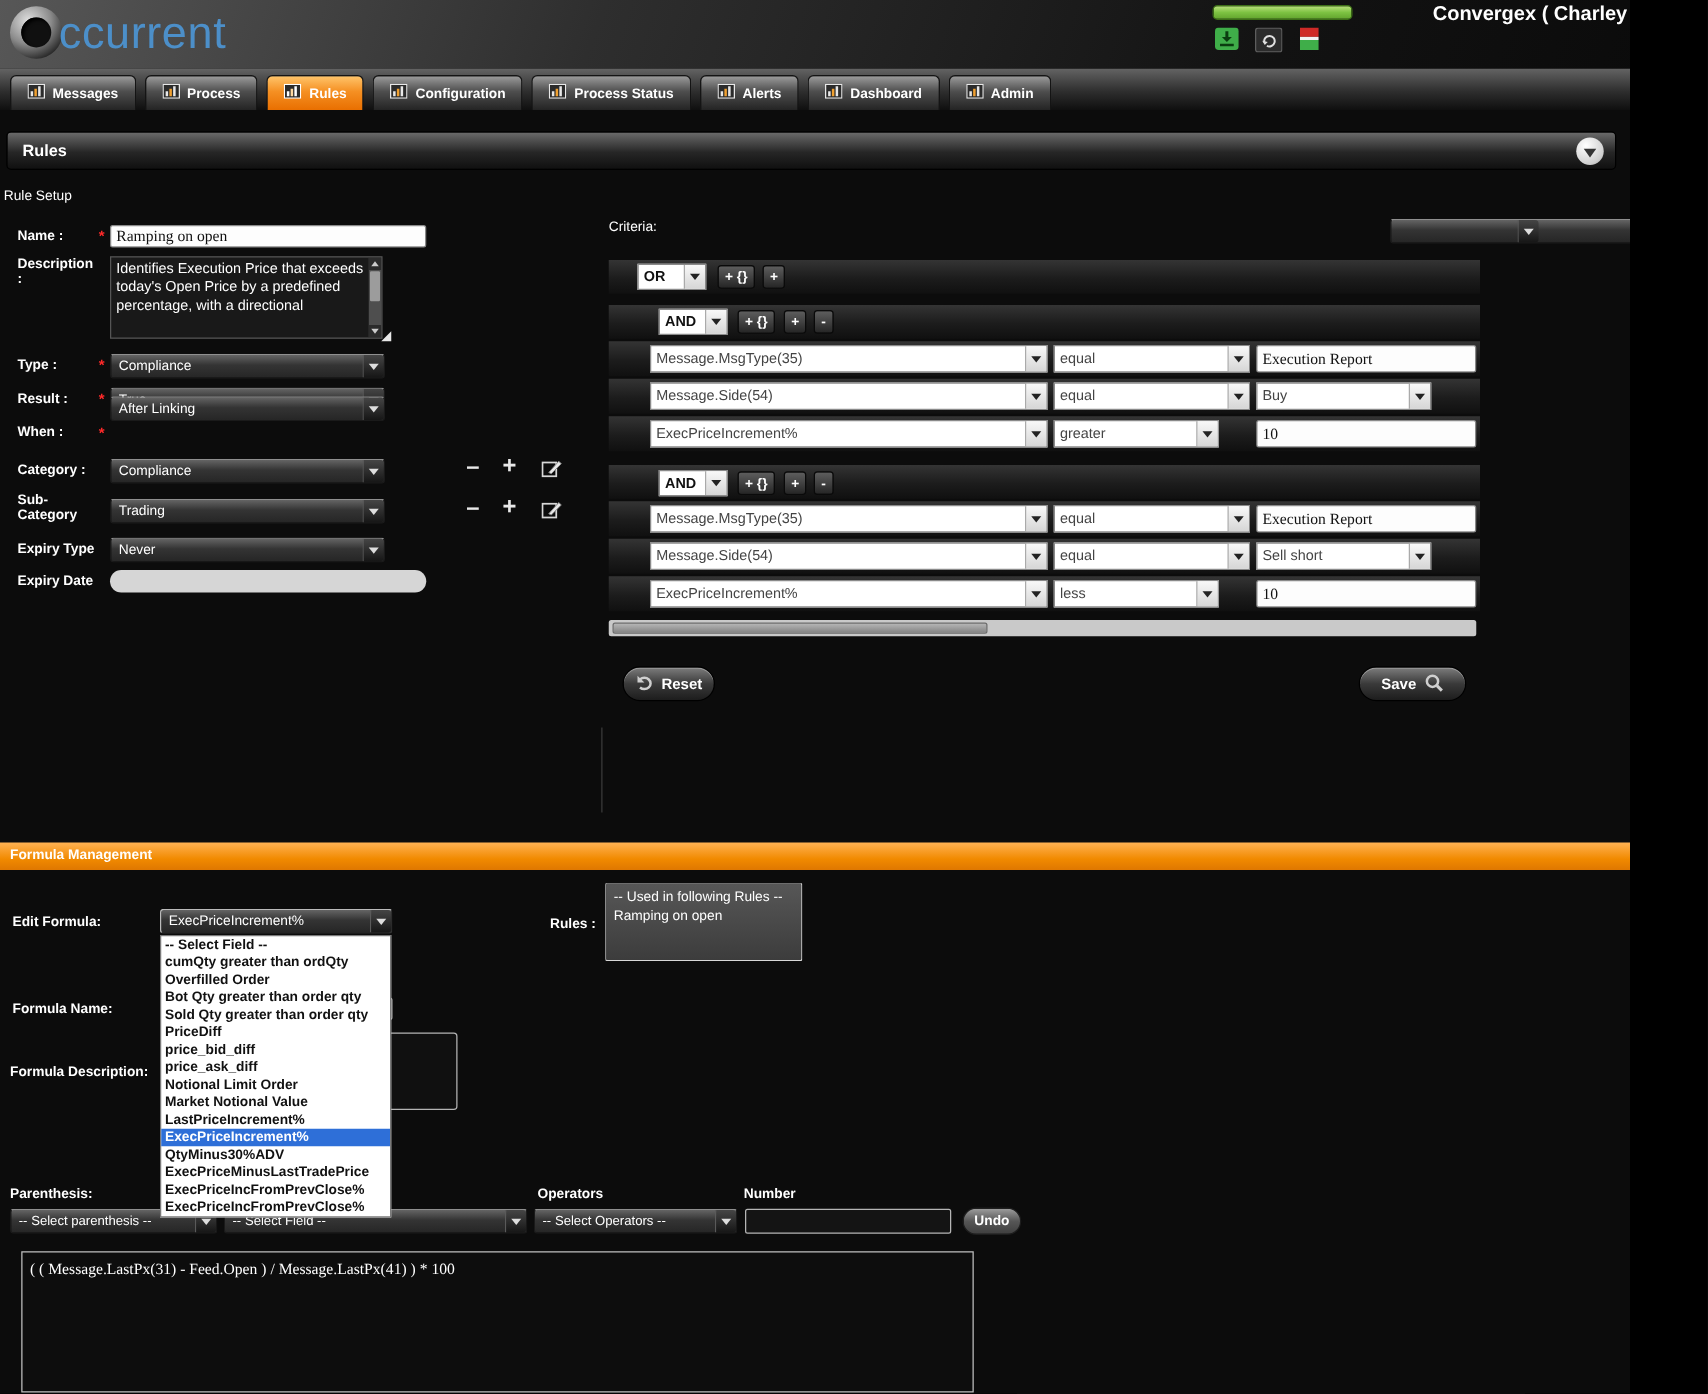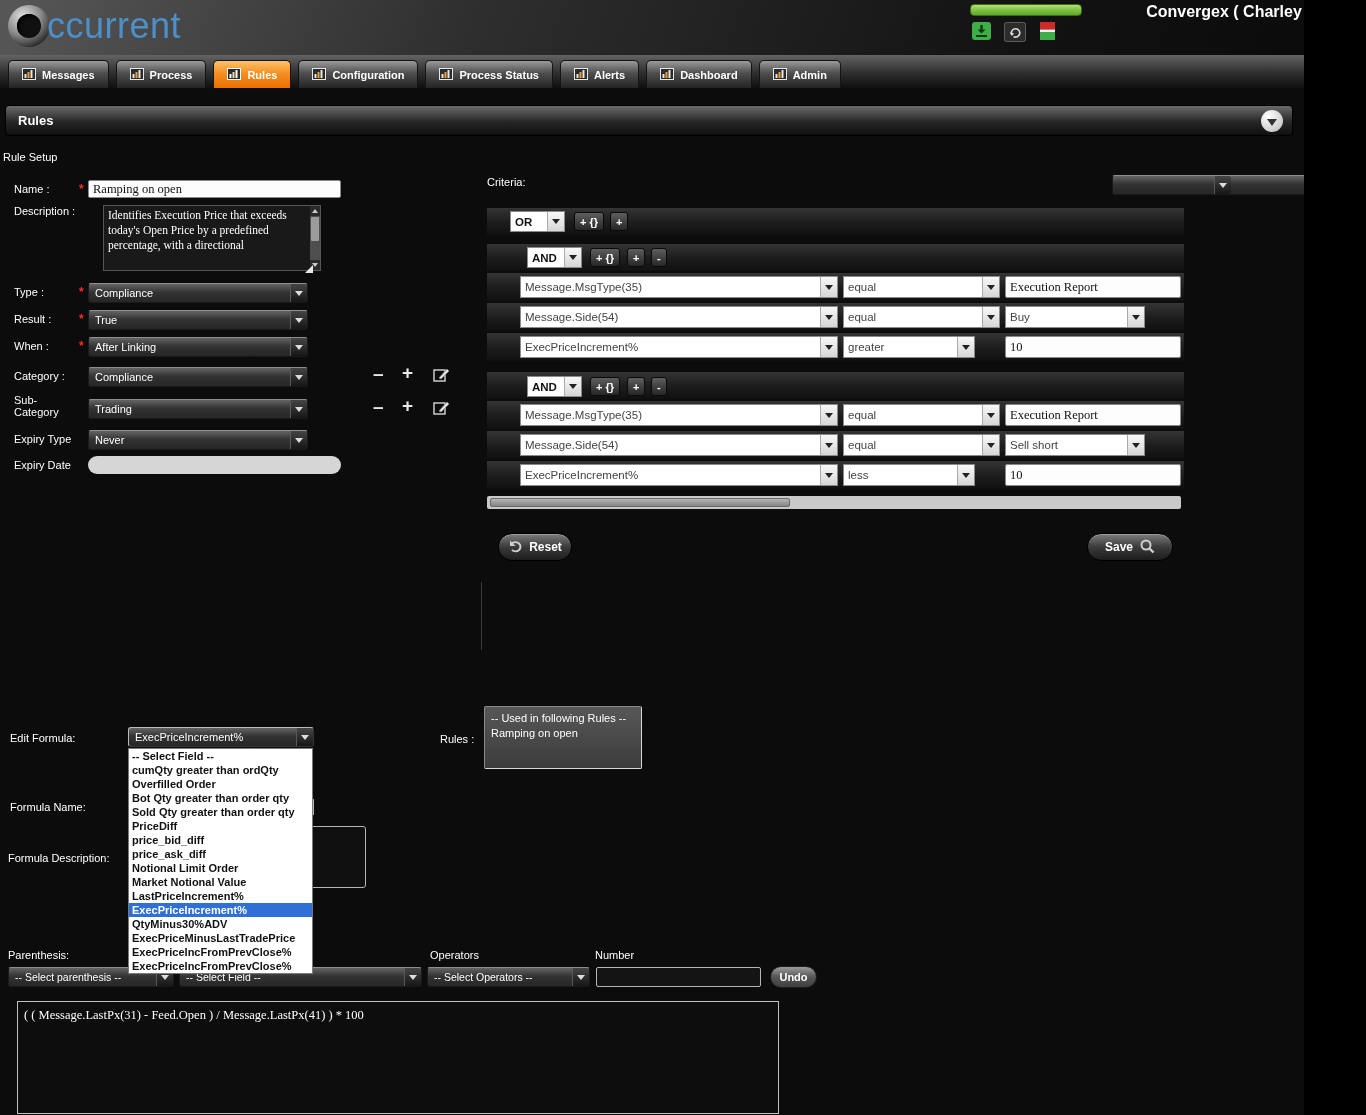--- a/index.html
+++ b/index.html
@@ -31,21 +31,21 @@
   .tab.active { background:linear-gradient(#ffc46a 0%,#f59023 45%,#e96f00 100%); }
 
   
   #rules-bar { position:absolute; left:5px; top:105px; width:1288px; height:31px; border-radius:4px;
     background:linear-gradient(#6a6a6a,#262626 55%,#101010); border:1px solid #000; }
   #rules-bar-title { position:absolute; left:12px; top:7px; color:#fff; font-size:13px; font-weight:bold; }
   #rules-collapse { position:absolute; right:9px; top:4px; width:22px; height:22px; border-radius:50%;
     background:radial-gradient(circle at 35% 30%, #ffffff,#cfcfcf 70%,#9a9a9a); display:flex; align-items:center; justify-content:center; }
   #rules-collapse::after { content:""; border-left:5px solid transparent; border-right:5px solid transparent; border-top:7px solid #333; margin-top:2px; }
 
-  .lbl { position:absolute; color:#fff; font-size:11px; font-weight:normal; }
+  .lbl { position:absolute; color:#fff; font-size:11px; font-weight:bold; }
   .req { position:absolute; color:#ff2a2a; font-size:12px; font-weight:bold; }
 
   
   .dsel { position:absolute; height:20px; display:flex; align-items:center;
     background:linear-gradient(#646464,#343434 45%,#262626); border:1px solid #1a1a1a; border-top-color:#8f8f8f;
     border-radius:3px; color:#fff; font-size:11px; }
   .dsel .txt { flex:1; padding-left:6px; white-space:nowrap; overflow:hidden; }
   .dsel .arr { width:17px; height:100%; display:flex; align-items:center; justify-content:center;
     background:linear-gradient(#454545,#161616); border-left:1px solid #5a5a5a; border-radius:0 3px 3px 0; }
   .dsel .arr::after { content:""; border-left:4px solid transparent; border-right:4px solid transparent; border-top:5px solid #ddd; }
@@ -55,22 +55,22 @@
     border:1px solid #8a8a8a; color:#444; font-size:11.5px; }
   .wsel .txt { flex:1; padding-left:4px; white-space:nowrap; overflow:hidden; }
   .wsel .arr { width:17px; height:100%; display:flex; align-items:center; justify-content:center;
     background:linear-gradient(#f8f8f8,#d6d6d6); border-left:1px solid #aaa; }
   .wsel .arr::after { content:""; border-left:4px solid transparent; border-right:4px solid transparent; border-top:5px solid #222; }
   .wsel.bold { font-weight:bold; color:#111; }
 
   .tinput { position:absolute; background:#fdfdfd; border:1px solid #8a8a8a; border-radius:2px;
     font-family:"Liberation Serif", serif; font-size:12.5px; color:#111; padding:0 4px; }
 
-  #desc-area { position:absolute; left:103px; top:205px; width:218px; height:66px; background:#191919;
-    border:1px solid #555; color:#fff; font-family:Liberation Serif, serif; font-size:11.5px;
+  #desc-area { position:absolute; left:88px; top:205px; width:218px; height:66px; background:#191919;
+    border:1px solid #555; color:#fff; font-family:Liberation Sans, sans-serif; font-size:11.5px;
     line-height:15px; padding:2px 14px 2px 4px; overflow:hidden; }
   .vscroll { position:absolute; right:0; top:0; width:10px; height:100%; background:#4e4e4e; }
   .vscroll .sb-arrow { position:absolute; left:0; width:10px; height:10px; background:#2b2b2b;
     display:flex; align-items:center; justify-content:center; }
   .vscroll .sb-arrow.up::after { content:""; border-left:3px solid transparent; border-right:3px solid transparent; border-bottom:4px solid #ccc; }
   .vscroll .sb-arrow.down { bottom:0; }
   .vscroll .sb-arrow.down::after { content:""; border-left:3px solid transparent; border-right:3px solid transparent; border-top:4px solid #ccc; }
   .vscroll .sb-thumb { position:absolute; left:1px; top:11px; width:8px; height:24px; background:#9c9c9c; border-radius:1px; }
   #desc-grip { position:absolute; left:305px; top:265px; width:0; height:0;
     border-left:8px solid transparent; border-bottom:8px solid #e8e8e8; }
@@ -274,21 +274,21 @@
 
   <div class="lbl" style="left:14px; top:313px;">Result :</div>
   <span class="req" style="left:79px; top:312px;">*</span>
   <div class="dsel" style="left:88px; top:310px; width:220px;">
     <span class="txt">True</span>
       <span class="arr"></span>
   </div>
 
   <div class="lbl" style="left:14px; top:340px;">When :</div>
   <span class="req" style="left:79px; top:339px;">*</span>
-  <div class="dsel" style="left:88px; top:337px; width:220px;">
+  <div class="dsel" style="left:88px; top:317px; width:220px;">
     <span class="txt">After Linking</span>
       <span class="arr"></span>
   </div>
 
   <div class="lbl" style="left:14px; top:370px;">Category :</div>
   <div class="dsel" style="left:88px; top:367px; width:220px;">
     <span class="txt">Compliance</span>
       <span class="arr"></span>
   </div>
   <span class="cat-icon" style="left:373px; top:364px;">–</span>
@@ -438,20 +438,23 @@
   <div class="big-btn" style="left:1087px; top:533px; width:86px;">
     <span>Save</span>
     <span><svg width="16" height="16">
           <circle cx="7" cy="7" r="4.5" stroke="#cfcfcf" fill="none" stroke-width="2"></circle>
           <line x1="10.5" y1="10.5" x2="14.5" y2="14.5" stroke="#cfcfcf" stroke-width="2.4"></line>
         </svg></span>
   </div>
 
   <div id="v-divider"></div>
 
+  <div id="fm-bar">
+    <span id="fm-bar-title">Formula Management</span>
+  </div>
   <div id="fm-collapse"></div>
   <div id="right-scroll"></div>
 
   <div class="lbl" style="left:10px; top:732px;">Edit Formula:</div>
   <div class="dsel" style="left:128px; top:727px; width:186px; border-color:#bbb #333 #333 #bbb;">
     <span class="txt">ExecPriceIncrement%</span>
       <span class="arr"></span>
   </div>
 
   <div class="lbl" style="left:440px; top:733px;">Rules :</div>

